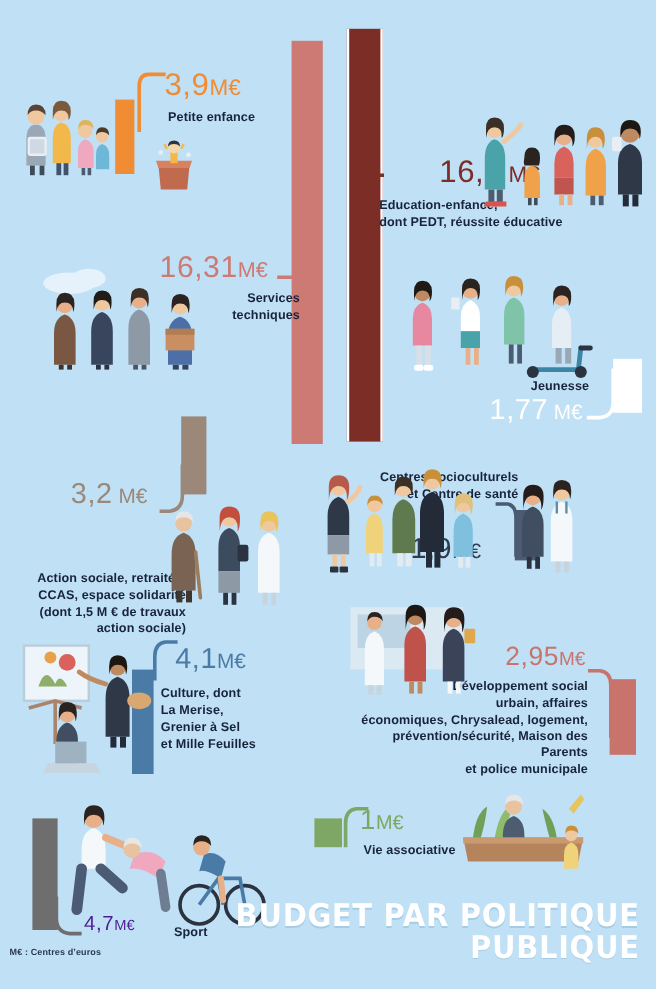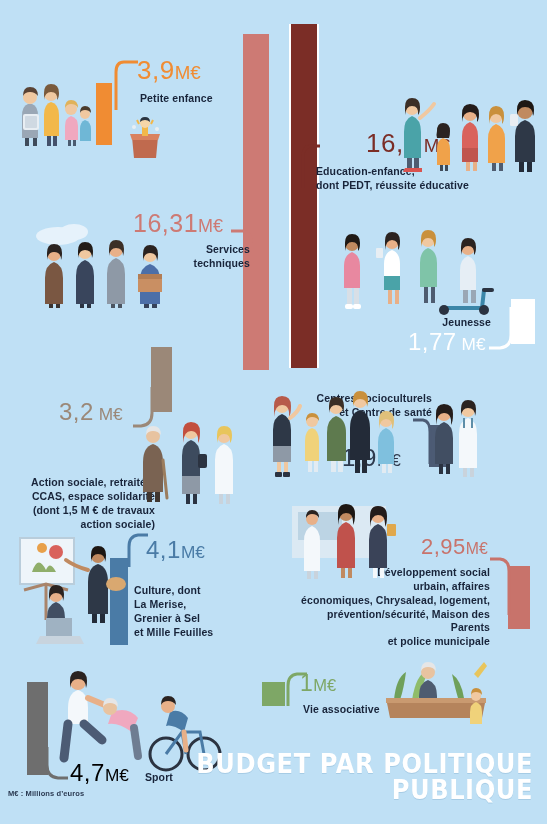--- a/index.html
+++ b/index.html
@@ -159,21 +159,21 @@
   </div>
 
   <div class="val" style="left:421px;top:536px;font-size:22px;color:#c8736b;">
     <span>2,95</span><span class="unit">M€</span>
   </div>
 
   <div class="val" style="left:300px;top:672px;font-size:23px;color:#7ea766;">
     <span>1</span><span class="unit">M€</span>
   </div>
 
-  <div class="val" style="left:70px;top:761px;font-size:24px;color:#000000;">
+  <div class="val" style="left:70px;top:761px;font-size:17px;color:#4c1d95;">
     <span>4,7</span><span class="unit">M€</span>
   </div>
 
   <div class="cap" style="left:140px;top:92px;">Petite enfance</div>
 
   <div class="cap" style="left:316px;top:165px;">Education-enfance,
 dont PEDT, réussite éducative</div>
 
   <div class="cap center" style="left:186px;top:243px;width:64px;">Services
 techniques</div>
@@ -181,21 +181,21 @@
   <div class="cap center" style="left:431px;top:316px;width:60px;">Jeunesse</div>
 
   <div class="cap right" style="left:21px;top:430px;width:134px;margin-top:46px;">Action sociale, retraités,
 CCAS, espace solidarité
 (dont 1,5 M € de travaux
 action sociale)</div>
 
   <div class="cap right" style="left:302px;top:392px;width:130px;">Centres socioculturels
 et Centre de santé</div>
 
-  <div class="cap" style="left:134px;top:572px;width:110px;margin-top:12px;">Culture, dont
+  <div class="cap" style="left:134px;top:572px;width:110px;">Culture, dont
 La Merise,
 Grenier à Sel
 et Mille Feuilles</div>
 
   <div class="cap right" style="left:290px;top:566px;width:200px;">Développement social
 urbain, affaires
 économiques, Chrysalead, logement,
 prévention/sécurité, Maison des Parents
 et police municipale</div>
 
@@ -543,15 +543,15 @@
 
   <div id="titleblock">
     <div id="title-main">
       <div>BUDGET PAR POLITIQUE</div>
       <div>PUBLIQUE</div>
     </div>
     <div id="title-sub">
     </div>
   </div>
 
-  <div id="footnote">M€ : Millions d’euros</div>
+  <div id="footnote">M€ : Centres d’euros</div>
 
 </div>
 
 </body></html>

